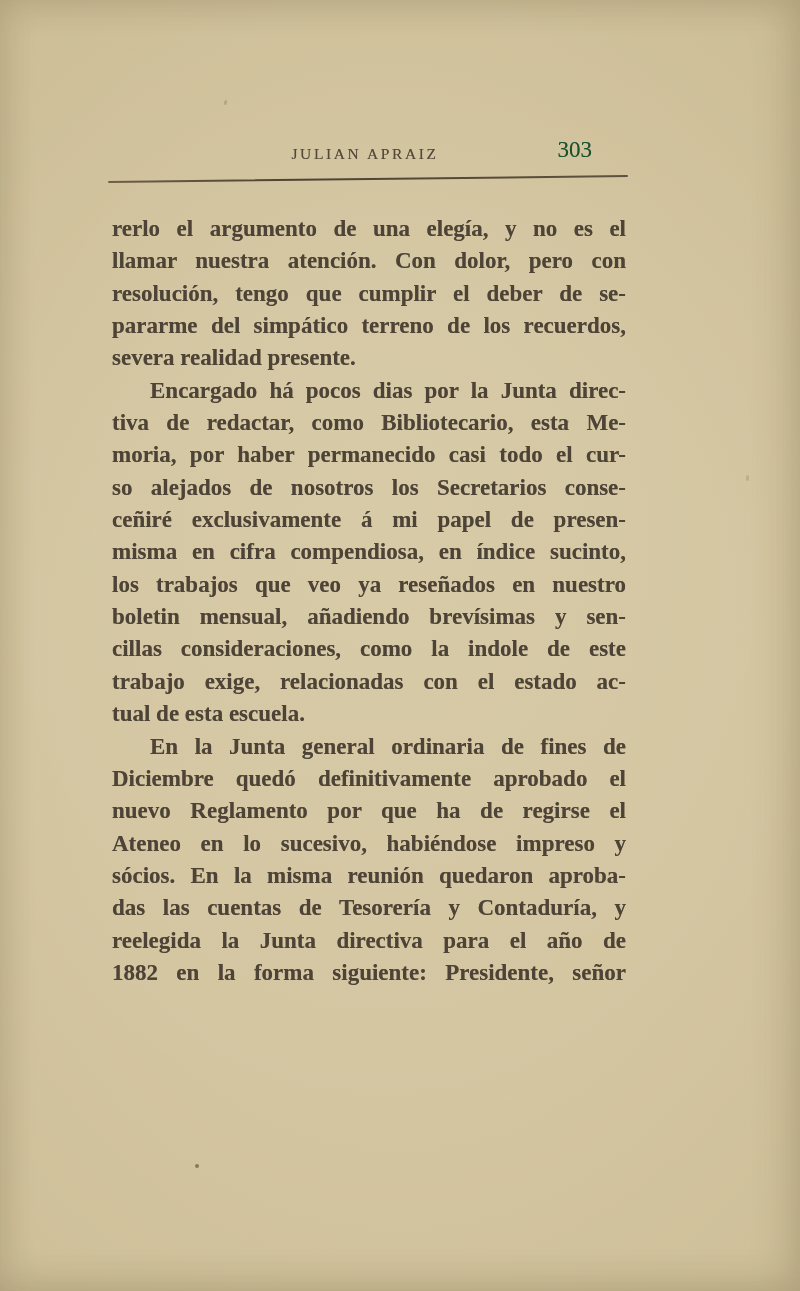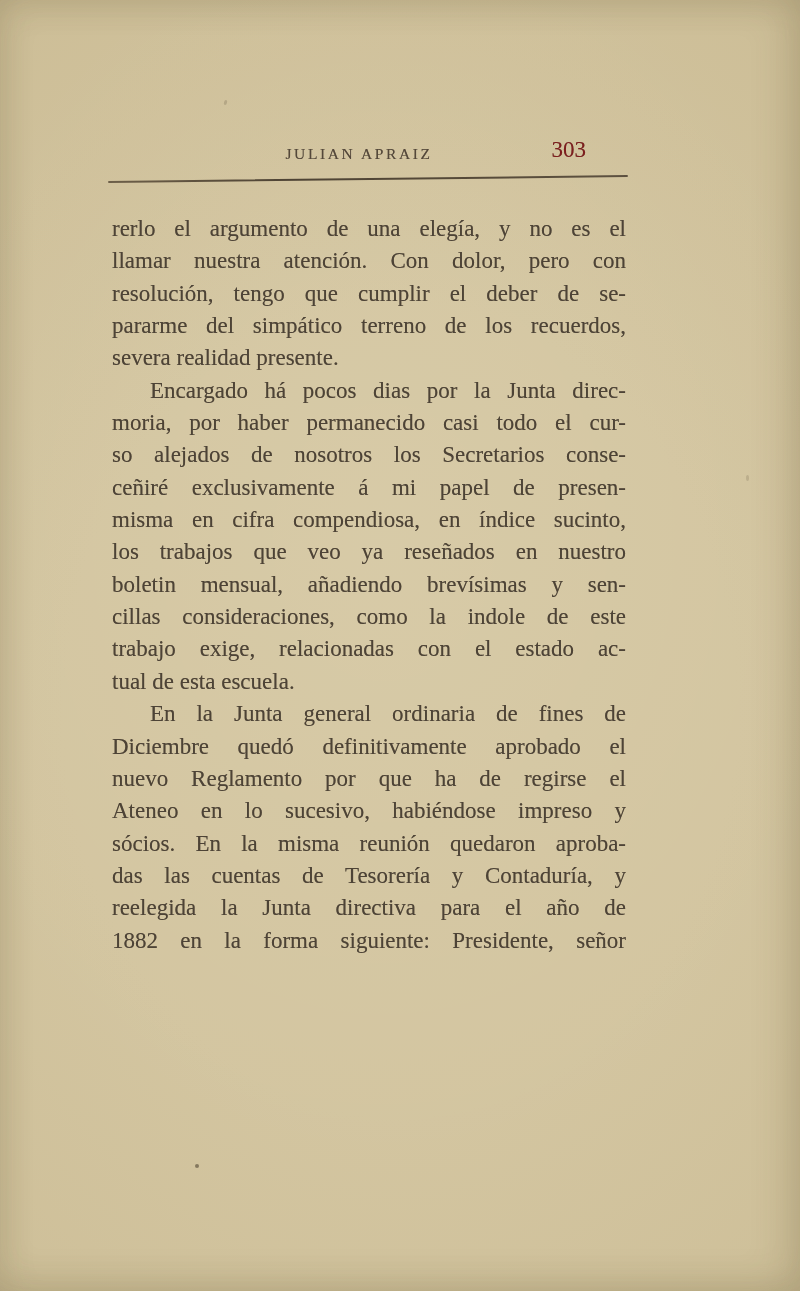--- a/index.html
+++ b/index.html
@@ -15,51 +15,52 @@
       radial-gradient(ellipse 120% 90% at 50% 55%, #d3c5a0 35%, #ccbd96 78%, #c2b188 100%);
   }
   .page-shade {
     position: absolute; inset: 0; pointer-events: none;
     box-shadow: inset -14px 0 38px rgba(92,76,44,0.14),
                 inset 0 -12px 34px rgba(92,76,44,0.10),
                 inset 10px 8px 30px rgba(92,76,44,0.07);
   }
   .running-head {
     position: absolute;
-    left: 102px; top: 140px; width: 514px; height: 28px; text-decoration: underline;
+    left: 108px; top: 140px; width: 514px; height: 28px; text-decoration: underline;
   }
   .running-title {
     position: absolute; left: 0; right: 0; top: 5px;
     text-align: center;
     font-size: 15.5px;
     letter-spacing: 2.6px;
     color: #54483a;
     text-shadow: 0 0 0.5px rgba(84,72,58,0.55);
   }
   .page-number {
     position: absolute; right: 30px; top: -3px;
     font-size: 23px;
-    color: #7f1d1d;
+    color: #14532d;
     text-shadow: 0 0 0.5px rgba(76,65,52,0.55);
   }
   .head-rule {
     position: absolute;
     left: 108px; top: 178px;
     width: 520px; height: 2px;
     background: linear-gradient(90deg, #6d5f49 0%, #4e4334 35%, #564a39 70%, #5d5140 100%);
     transform: rotate(-0.65deg);
     border-radius: 1px;
   }
   .text-column {
     position: absolute;
     left: 112px; top: 213px;
     width: 514px;
     color: #4d4336;
     font-size: 23px;
     text-shadow: 0 0 0.6px rgba(77,67,54,0.45);
+    font-weight: bold;
   }
   .line {
     height: 32.35px;
     line-height: 32.35px;
     text-align: justify;
     text-align-last: justify;
     text-justify: inter-word;
     white-space: normal;
     overflow: visible;
   }
@@ -88,20 +89,21 @@
 
 <div class="head-rule"></div>
 
 <div class="text-column">
   <div class="line">rerlo el argumento de una elegía, y no es el</div>
   <div class="line">llamar nuestra atención. Con dolor, pero con</div>
   <div class="line">resolución, tengo que cumplir el deber de se-</div>
   <div class="line">pararme del simpático terreno de los recuerdos,</div>
   <div class="line end">severa realidad presente.</div>
   <div class="line ind">Encargado há pocos dias por la Junta direc-</div>
+  <div class="line">tiva de redactar, como Bibliotecario, esta Me-</div>
   <div class="line">moria, por haber permanecido casi todo el cur-</div>
   <div class="line">so alejados de nosotros los Secretarios conse-</div>
   <div class="line">ceñiré exclusivamente á mi papel de presen-</div>
   <div class="line">misma en cifra compendiosa, en índice sucinto,</div>
   <div class="line">los trabajos que veo ya reseñados en nuestro</div>
   <div class="line">boletin mensual, añadiendo brevísimas y sen-</div>
   <div class="line">cillas consideraciones, como la indole de este</div>
   <div class="line">trabajo exige, relacionadas con el estado ac-</div>
   <div class="line end">tual de esta escuela.</div>
   <div class="line ind">En la Junta general ordinaria de fines de</div>

